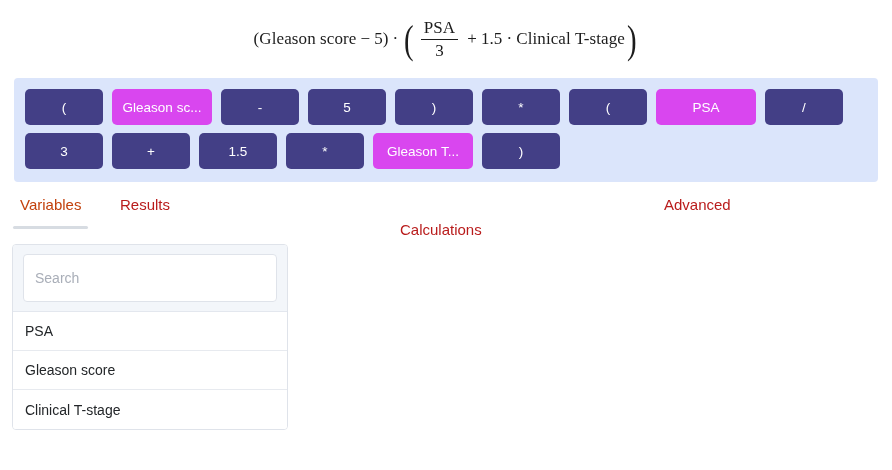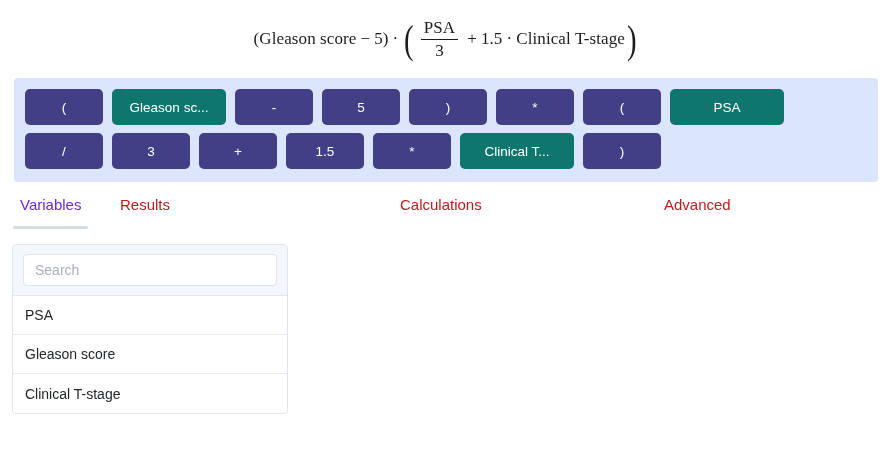--- a/index.html
+++ b/index.html
@@ -75,39 +75,39 @@
     align-items: center;
     justify-content: center;
     cursor: pointer;
     user-select: none;
     padding: 0 8px;
     overflow: hidden;
     white-space: nowrap;
   }
   .chip.op   { background: #433f86; width: 78px; }
   .chip.num  { background: #433f86; width: 78px; }
-  .chip.var  { background: #0f766e; width: 114px; }
+  .chip.var  { background: #d946ef; width: 100px; }
 
   
   #tabs {
     position: relative;
     height: 42px;
     margin-top: 12px;
     padding: 0 14px;
   }
   .tab {
     position: absolute;
     top: 0;
     font-size: 15px;
     color: #b91c1c;
     cursor: pointer;
     padding-bottom: 13px;
     line-height: 22px;
   }
-  .tab.active { color: #6d28d9; }
+  .tab.active { color: #c2410c; }
   .tab.active::after {
     content: "";
     position: absolute;
     left: -7px; right: -7px;
     bottom: 0;
     height: 3px;
     background: #d7dce2;
     border-radius: 2px;
   }
 
@@ -124,21 +124,21 @@
     background: #ffffff;
     overflow: hidden;
   }
   #search-wrap {
     background: #f3f6fa;
     padding: 9px 10px;
     border-bottom: 1px solid #e3e7ee;
   }
   #search-input {
     width: 100%;
-    height: 32px;
+    height: 48px;
     border: 1px solid #dfe3ea;
     border-radius: 4px;
     background: #ffffff;
     padding: 0 11px;
     font-size: 14px;
     font-family: "Liberation Sans", sans-serif;
     color: #33373f;
     outline: none;
   }
   #search-input::placeholder { color: #a9aeb8; }
@@ -195,28 +195,28 @@
     <div class="chip num">5</div>
     <div class="chip op">)</div>
     <div class="chip op">*</div>
     <div class="chip op">(</div>
     <div class="chip var">PSA</div>
     <div class="chip op">/</div>
     <div class="chip num">3</div>
     <div class="chip op">+</div>
     <div class="chip num">1.5</div>
     <div class="chip op">*</div>
-    <div class="chip var">Clinical T...</div>
+    <div class="chip var">Gleason T...</div>
     <div class="chip op">)</div>
   </div>
 
 <div id="tabs">
     <div class="tab active" style="left: 20px;">Variables</div>
     <div class="tab" style="left: 120px;">Results</div>
-    <div class="tab" style="left: 400px;">Calculations</div>
+    <div class="tab" style="left: 400px; margin-top: 25px;">Calculations</div>
     <div class="tab" style="left: 664px;">Advanced</div>
   </div>
 
 <div id="panes">
 
   <div id="variables-panel">
     <div id="search-wrap">
       <input id="search-input" type="text" placeholder="Search" style="">
     </div>
     <div id="variables-list">

